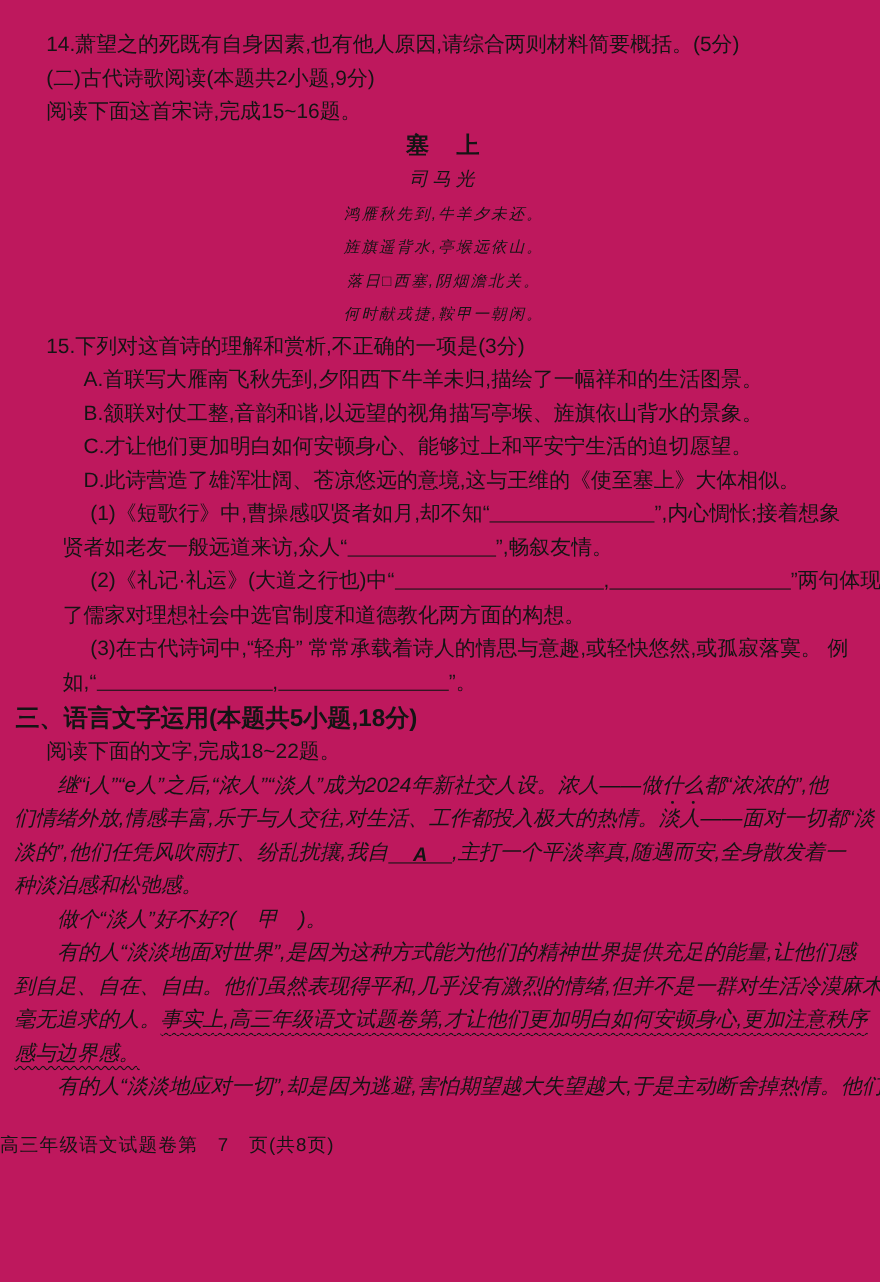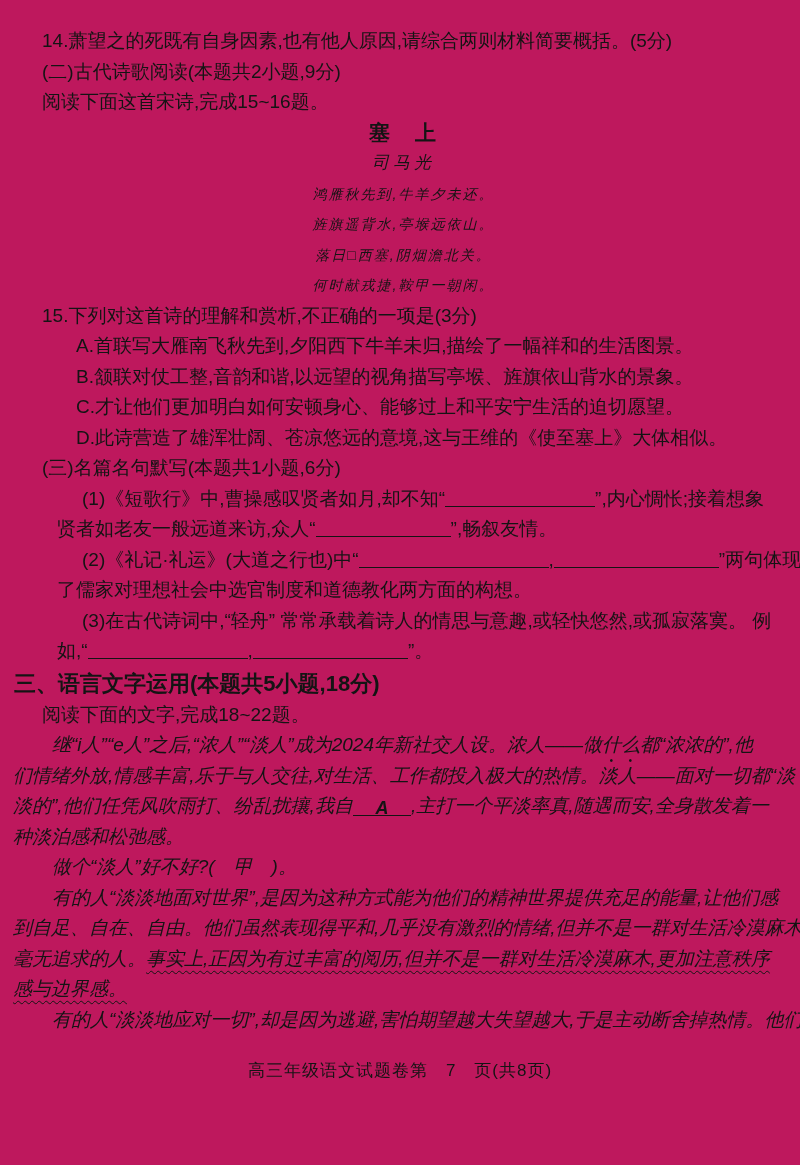--- a/index.html
+++ b/index.html
@@ -39,21 +39,21 @@
 
   .wavy{
     text-decoration-line:underline;text-decoration-style:wavy;
     text-decoration-thickness:1px;text-underline-offset:5px;
   }
   .emph{
     -webkit-text-emphasis:filled dot;text-emphasis:filled dot;
     -webkit-text-emphasis-position:under right;text-emphasis-position:under right;
   }
   .footer{
-    margin-top:24px;text-align:center;font-size:17px;letter-spacing:1px;
+    margin-top:24px;font-size:17px;letter-spacing:1px;
   }
 </style>
 </head>
 <body>
 
 <div class="page">
 
   <div class="line m-q">14.萧望之的死既有自身因素,也有他人原因,请综合两则材料简要概括。(5分)</div>
 
   <div class="line m-q">(二)古代诗歌阅读(本题共2小题,9分)</div>
@@ -66,21 +66,20 @@
   <div class="line center kai poem-line">落日□西塞,阴烟澹北关。</div>
   <div class="line center kai poem-line">何时献戎捷,鞍甲一朝闲。</div>
 
   <div class="line m-q">15.下列对这首诗的理解和赏析,不正确的一项是(3分)</div>
   <div class="line m-opt">A.首联写大雁南飞秋先到,夕阳西下牛羊未归,描绘了一幅祥和的生活图景。</div>
   <div class="line m-opt">B.颔联对仗工整,音韵和谐,以远望的视角描写亭堠、旌旗依山背水的景象。</div>
   <div class="line m-opt">C.才让他们更加明白如何安顿身心、能够过上和平安宁生活的迫切愿望。</div>
   <div class="line m-opt">D.此诗营造了雄浑壮阔、苍凉悠远的意境,这与王维的《使至塞上》大体相似。</div>
 
 
-  <div class="line m-q">(三)名篇名句默写(本题共1小题,6分)</div>
 
   <div class="line m-sub"><span>(1)《短歌行》中,曹操感叹贤者如月,却不知“</span><span class="blank w150"></span><span>”,内心惆怅;接着想象</span></div>
   <div class="line m-subc"><span>贤者如老友一般远道来访,众人“</span><span class="blank w135"></span><span>”,畅叙友情。</span></div>
 
   <div class="line m-sub"><span>(2)《礼记·礼运》(大道之行也)中“</span><span class="blank w190"></span><span>,</span><span class="blank w165"></span><span>”两句体现</span></div>
   <div class="line m-subc">了儒家对理想社会中选官制度和道德教化两方面的构想。</div>
 
   <div class="line m-sub">(3)在古代诗词中,“轻舟” 常常承载着诗人的情思与意趣,或轻快悠然,或孤寂落寞。 例</div>
   <div class="line m-subc"><span>如,“</span><span class="blank w160"></span><span>,</span><span class="blank w155"></span><span>”。</span></div>
 
@@ -89,20 +88,20 @@
 
   <div class="line m-p m-pind kai"><span>继“i人”“e人”之后,“浓人”“淡人”成为2024年新社交人设。浓人——做</span><span class="emph">什么</span><span>都“浓浓的”,他</span></div>
   <div class="line m-p kai">们情绪外放,情感丰富,乐于与人交往,对生活、工作都投入极大的热情。淡人——面对一切都“淡</div>
   <div class="line m-p kai"><span>淡的”,他们任凭风吹雨打、纷乱扰攘,我自</span><span class="blank w58">A</span><span>,主打一个平淡率真,随遇而安,全身散发着一</span></div>
   <div class="line m-p kai">种淡泊感和松弛感。</div>
 
   <div class="line m-p m-pind kai">做个“淡人”好不好?(　甲　)。</div>
 
   <div class="line m-p m-pind kai">有的人“淡淡地面对世界”,是因为这种方式能为他们的精神世界提供充足的能量,让他们感</div>
   <div class="line m-p kai">到自足、自在、自由。他们虽然表现得平和,几乎没有激烈的情绪,但并不是一群对生活冷漠麻木、</div>
-  <div class="line m-p kai"><span>毫无追求的人。</span><span class="wavy">事实上,正因为有过丰富的阅历,但并不是一群对生活冷漠麻木,更加注意秩序</span></div>
+  <div class="line m-p kai"><span>毫无追求的人。</span><span class="wavy">事实上,高三年级语文试题卷第,才让他们更加明白如何安顿身心,更加注意秩序</span></div>
   <div class="line m-p kai"><span class="wavy">感与边界感。</span></div>
 
   <div class="line m-p m-pind kai">有的人“淡淡地应对一切”,却是因为逃避,害怕期望越大失望越大,于是主动断舍掉热情。他们</div>
 
   <div class="footer">高三年级语文试题卷第　7　页(共8页)</div>
 
 </div>
 
 </body></html>

